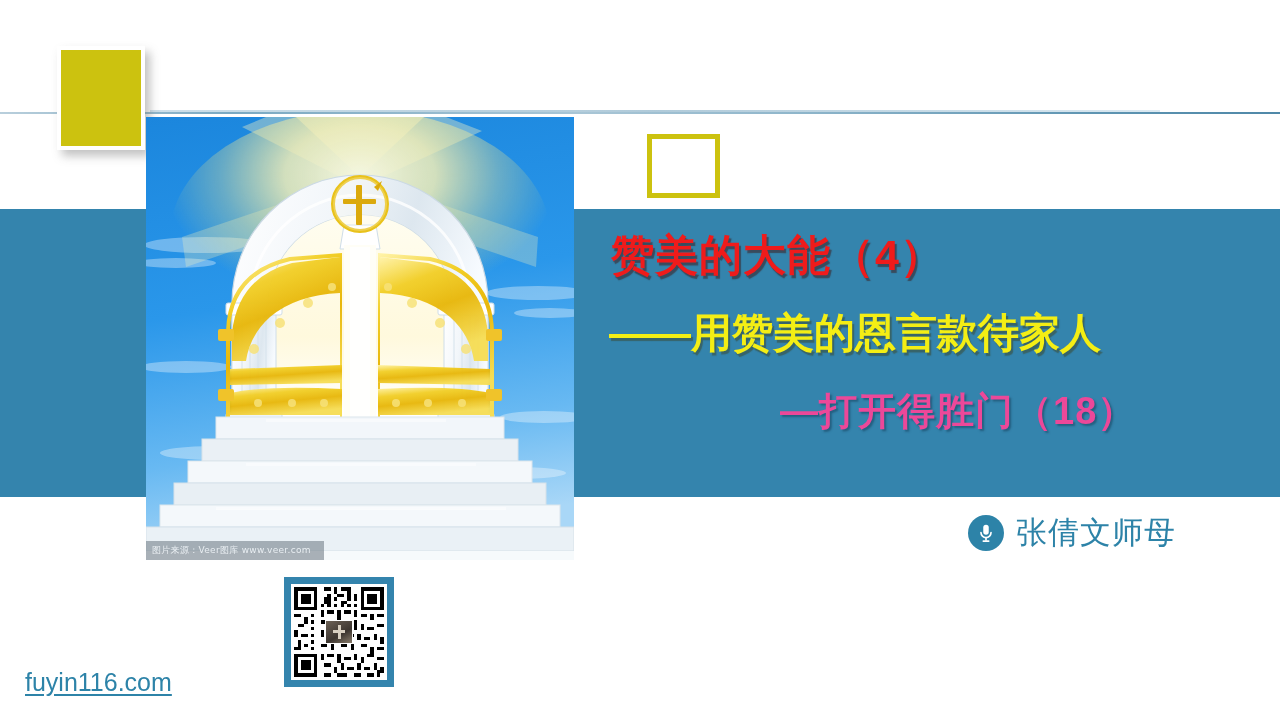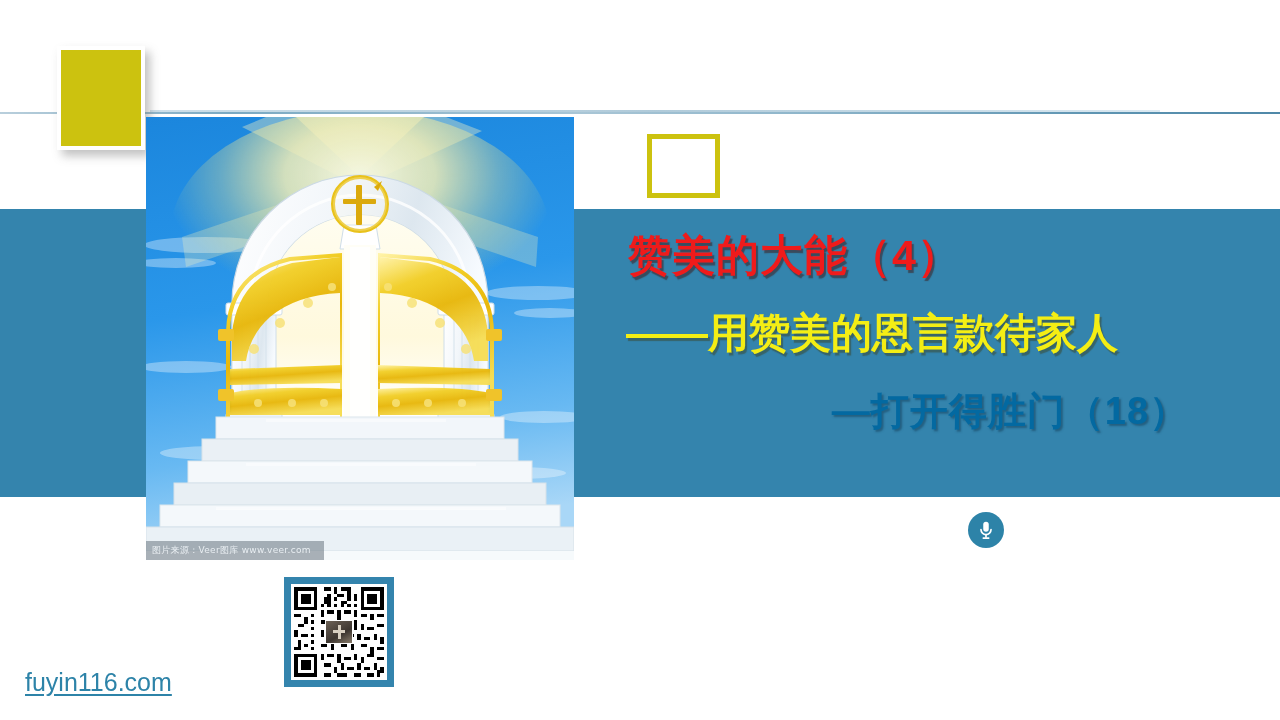--- a/index.html
+++ b/index.html
@@ -18,30 +18,30 @@
     box-shadow:5px 6px 9px rgba(120,120,120,.45);}
 
   
   .yellow-outline{position:absolute;left:647px;top:134px;width:73px;height:64px;
     border:5px solid #ccc20f;box-sizing:border-box;background:transparent;}
 
   
   .teal-band{position:absolute;left:0;top:209px;width:1280px;height:288px;background:#3484ad;}
 
   
-  .title-wrap{position:absolute;left:600px;top:228px;width:660px;}
+  .title-wrap{position:absolute;left:583px;top:228px;width:660px;}
   .title-main{font-size:43px;font-weight:bold;color:#ef1b1b;letter-spacing:1px;
     text-align:left;padding-left:28px;line-height:54px;
     text-shadow:2px 3px 1px rgba(60,30,30,.55);white-space:nowrap;}
   .title-sub{font-size:41px;font-weight:bold;color:#f4ee14;letter-spacing:0px;
     text-align:left;padding-left:26px;line-height:54px;
     text-shadow:2px 3px 1px rgba(60,60,20,.45);white-space:nowrap;margin-top:24px;}
   .title-third{position:absolute;left:780px;top:386px;width:460px;
-    font-size:38px;font-weight:bold;color:#0369a1;letter-spacing:1px;
-    text-align:center;white-space:nowrap;
+    font-size:38px;font-weight:bold;color:#ec4899;letter-spacing:1px;
+    white-space:nowrap;
     text-shadow:2px 2px 2px rgba(20,60,85,.5);}
 
   
   .gate-img{position:absolute;left:146px;top:117px;width:428px;height:443px;overflow:hidden;
     background:#1f8fe0;}
   .gate-img svg{display:block;width:428px;height:443px;}
   .gate-watermark{position:absolute;left:0px;bottom:0;width:178px;height:19px;
     background:rgba(120,130,140,.62);color:#e9eef2;font-size:9px;line-height:19px;
     padding-left:6px;box-sizing:border-box;letter-spacing:.3px;
     font-family:"DejaVu Sans","Liberation Sans",sans-serif;white-space:nowrap;overflow:hidden;}
@@ -394,18 +394,19 @@
 
   <div class="speaker">
     <span class="mic-badge">
       <svg width="22" height="22" viewBox="0 0 24 24" fill="#ffffff" xmlns="http://www.w3.org/2000/svg">
         <rect x="9" y="3" width="6" height="11" rx="3"></rect>
         <path d="M6.5 11.5a5.5 5.5 0 0 0 11 0" fill="none" stroke="#ffffff" stroke-width="1.8" stroke-linecap="round"></path>
         <rect x="11.1" y="16.4" width="1.8" height="4"></rect>
         <rect x="8.2" y="20" width="7.6" height="1.7" rx=".8"></rect>
       </svg>
     </span>
+    <span class="speaker-name">张倩文师母</span>
   </div>
 
 
   <a class="footer-link" href="#">fuyin116.com</a>
 
 </div>
 
 </body></html>

